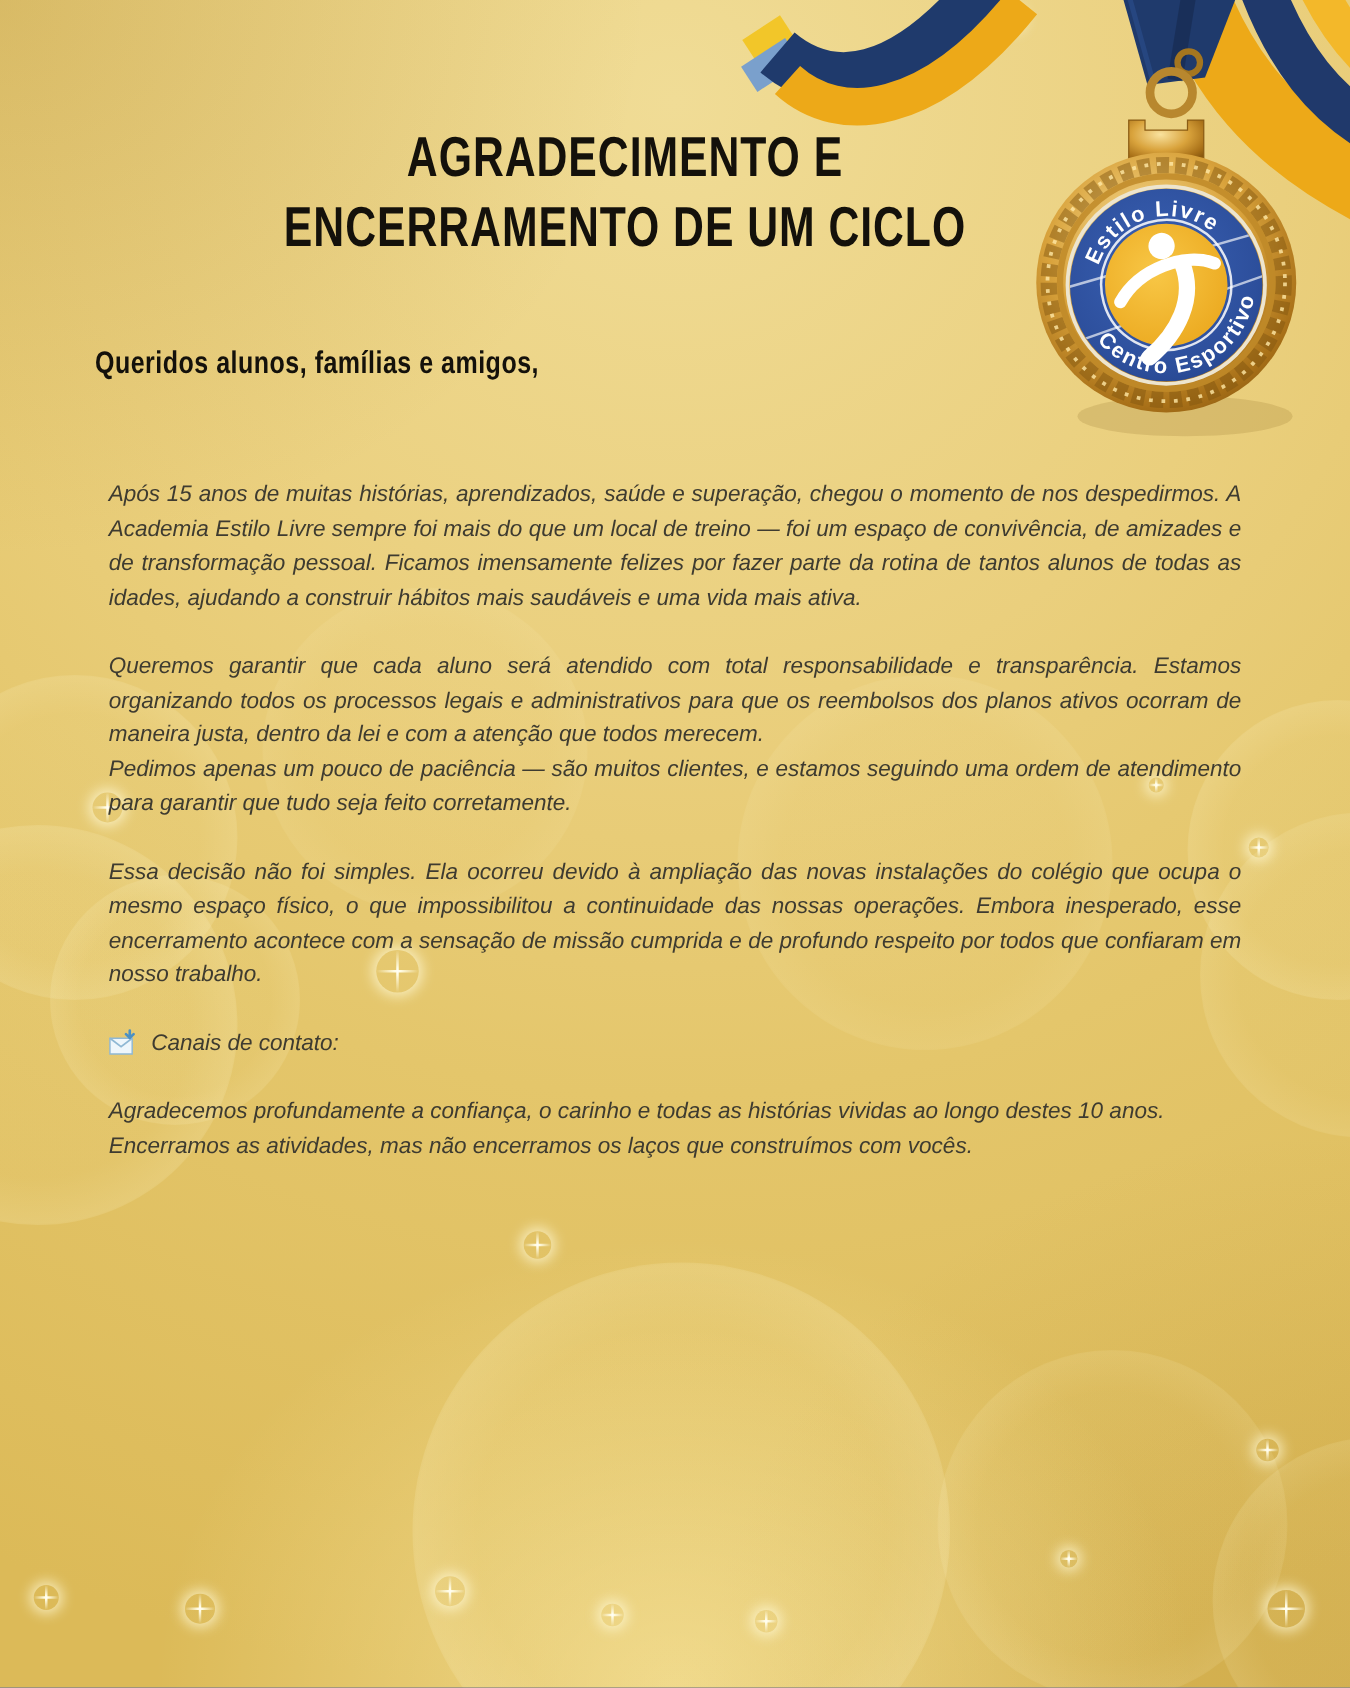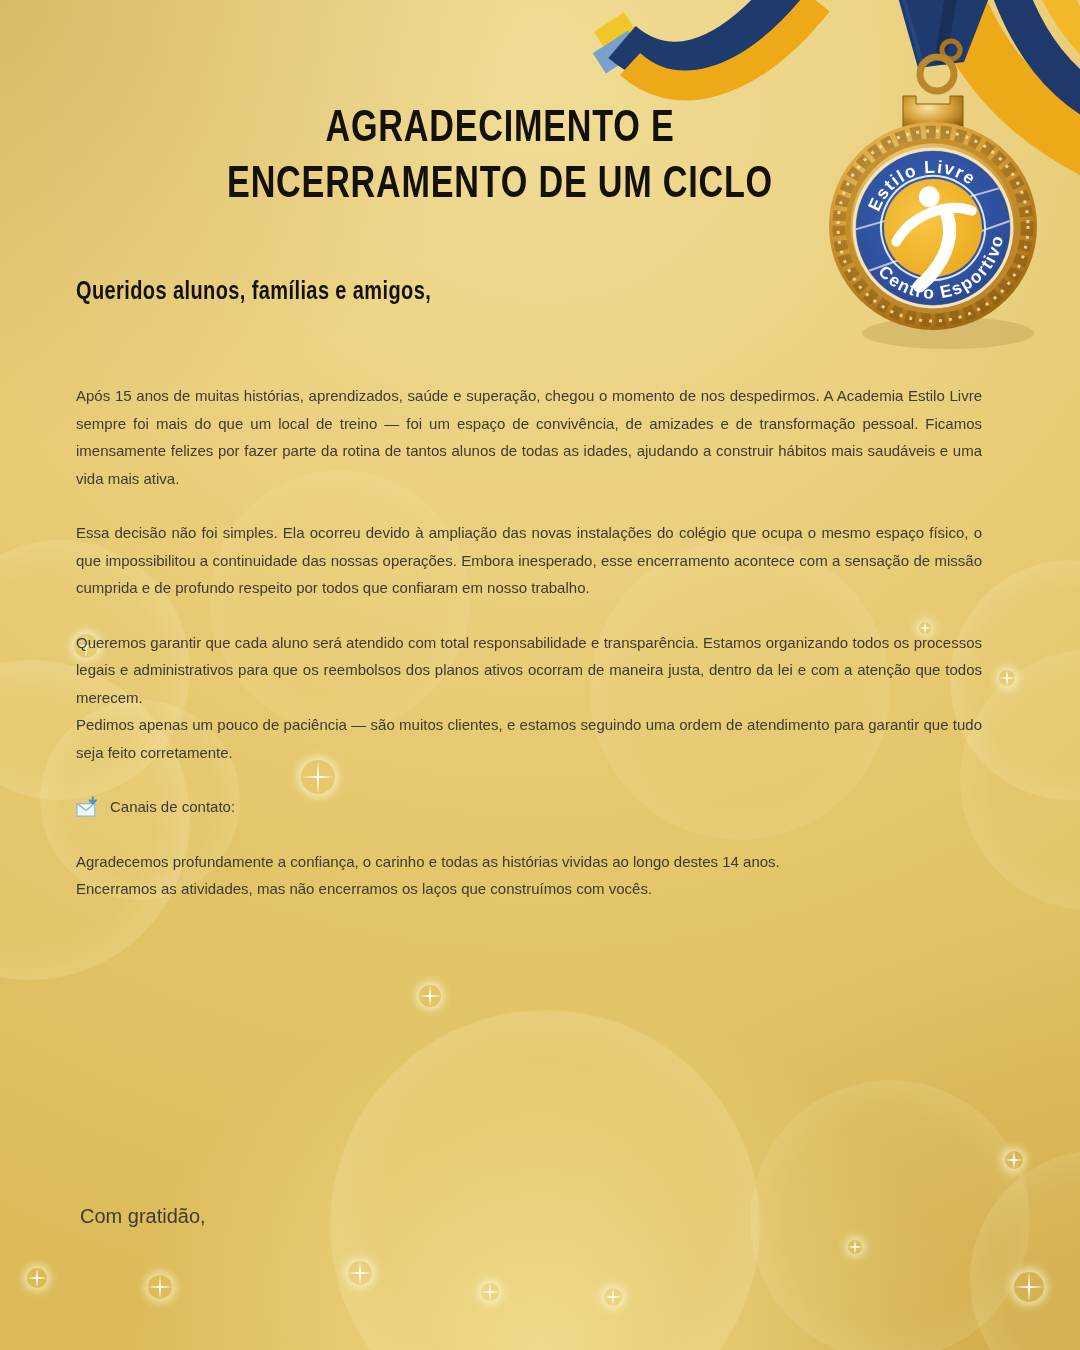--- a/index.html
+++ b/index.html
@@ -27,22 +27,22 @@
   .title{
     position:absolute; top:98px; left:0; width:1000px; text-align:center;
     color:#14110b; font-weight:bold; font-size:45px; line-height:56px;
     transform:scaleX(0.76); transform-origin:50% 0; letter-spacing:1px; white-space:nowrap;
   }
   .greeting{
     position:absolute; top:276px; left:76px; color:#14110b; font-weight:bold;
     font-size:25px; transform:scaleX(0.80); transform-origin:0 0; white-space:nowrap; letter-spacing:0.5px;
   }
   .body-text{
-    position:absolute; top:382px; left:76px; width:906px;
-    color:#3e3b30; font-size:15px; line-height:27.5px; text-align:justify;
+    position:absolute; top:382px; left:87px; width:906px;
+    color:#3e3b30; font-size:18px; line-height:27.5px; text-align:justify;font-style:italic;
   }
   .para{margin:0 0 27px 0; white-space:pre-line;}
   .contact-row{display:flex; align-items:center; gap:9px; margin:0 0 27px 0; text-align:left;}
   .contact-row svg{flex:0 0 auto;}
   .signature{
     position:absolute; top:1198px; left:80px; color:#3e3b30; font-size:20px; line-height:36px;
   }
   .medal-svg{position:absolute; top:0; left:560px; pointer-events:none;}
   .medal-badge-text{fill:#ffffff; font-weight:bold; font-size:17.5px; letter-spacing:1.5px;
     font-family:"Liberation Sans", sans-serif;}
@@ -159,34 +159,33 @@
 
   <div class="title">
     <div>AGRADECIMENTO E</div>
     <div>ENCERRAMENTO DE UM CICLO</div>
   </div>
 
   <div class="greeting">Queridos alunos, famílias e amigos,</div>
 
   <div class="body-text">
     <p class="para">Após 15 anos de muitas histórias, aprendizados, saúde e superação, chegou o momento de nos despedirmos. A Academia Estilo Livre sempre foi mais do que um local de treino — foi um espaço de convivência, de amizades e de transformação pessoal. Ficamos imensamente felizes por fazer parte da rotina de tantos alunos de todas as idades, ajudando a construir hábitos mais saudáveis e uma vida mais ativa.</p>
-    <p class="para">Essa decisão não foi simples. Ela ocorreu devido à ampliação das novas instalações do colégio que ocupa o mesmo espaço físico, o que impossibilitou a continuidade das nossas operações. Embora inesperado, esse encerramento acontece com a sensação de missão cumprida e de profundo respeito por todos que confiaram em nosso trabalho.</p>
     <p class="para">Queremos garantir que cada aluno será atendido com total responsabilidade e transparência. Estamos organizando todos os processos legais e administrativos para que os reembolsos dos planos ativos ocorram de maneira justa, dentro da lei e com a atenção que todos merecem.
 Pedimos apenas um pouco de paciência — são muitos clientes, e estamos seguindo uma ordem de atendimento para garantir que tudo seja feito corretamente.</p>
+    <p class="para">Essa decisão não foi simples. Ela ocorreu devido à ampliação das novas instalações do colégio que ocupa o mesmo espaço físico, o que impossibilitou a continuidade das nossas operações. Embora inesperado, esse encerramento acontece com a sensação de missão cumprida e de profundo respeito por todos que confiaram em nosso trabalho.</p>
 
     <div class="contact-row">
       <svg width="25" height="22" viewBox="0 0 26 22">
         <path d="M1 7.5 h18.5 v13 h-18.5 z" fill="#eef6fb" stroke="#8fb8d4" stroke-width="1.2"></path>
         <path d="M1 7.5 l9.25 7 l9.25 -7" fill="none" stroke="#8fb8d4" stroke-width="1.4"></path>
         <path d="M17.5 1 v6.2 M17.5 7.2 l-3.2 -3.2 M17.5 7.2 l3.2 -3.2" fill="none" stroke="#4a90c4" stroke-width="2.2" stroke-linecap="round"></path>
       </svg>
       <span>Canais de contato:</span>
     </div>
 
-    <p class="para" style="margin-bottom:0;">Agradecemos profundamente a confiança, o carinho e todas as histórias vividas ao longo destes 14 anos.
+    <p class="para" style="margin-bottom:0;">Agradecemos profundamente a confiança, o carinho e todas as histórias vividas ao longo destes 10 anos.
 Encerramos as atividades, mas não encerramos os laços que construímos com vocês.</p>
   </div>
 
   <div class="signature">
-    <div>Com gratidão,</div>
   </div>
 
 </div>
 
 </body></html>

